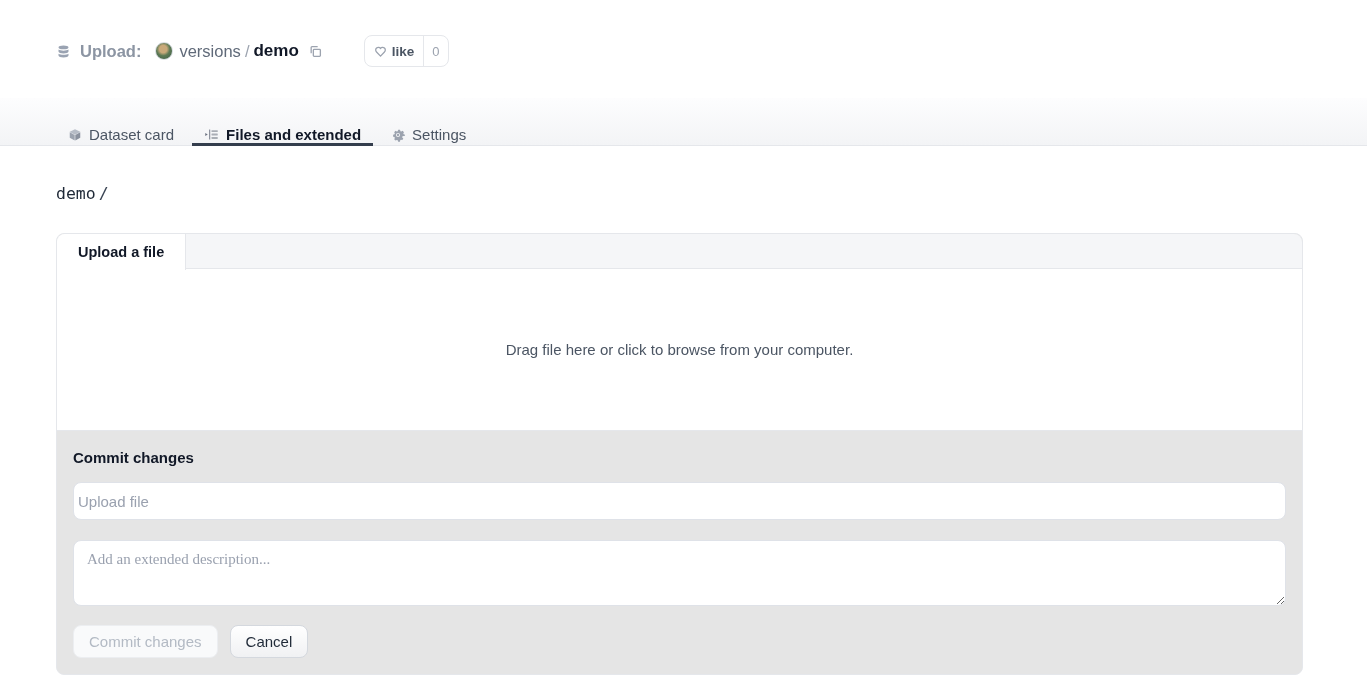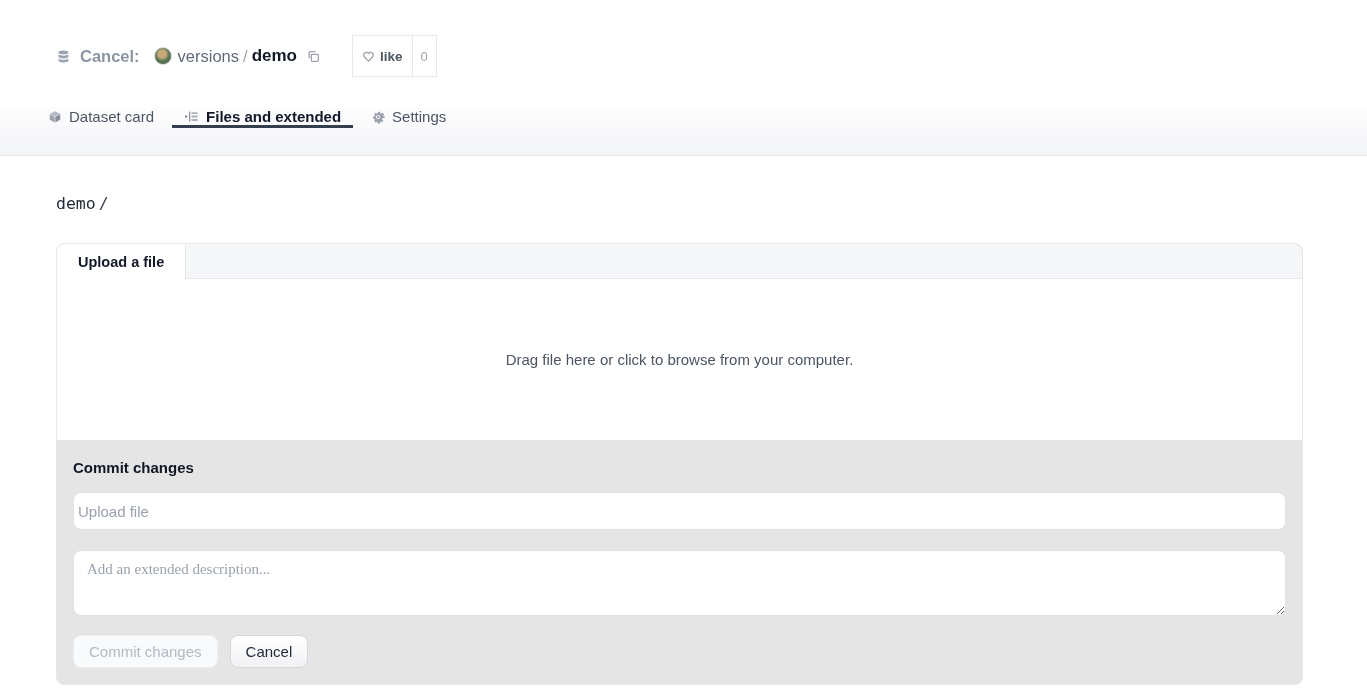--- a/index.html
+++ b/index.html
@@ -21,44 +21,44 @@
   .avatar {
     width: 18px; height: 18px; border-radius: 50%;
     background: radial-gradient(circle at 45% 38%, #c9a97a 0 28%, #5d7a55 50%, #3c5a42 100%);
     border: 1px solid #d9dde3; margin-right: 6px; flex: 0 0 auto;
   }
   .repo-owner { color: #606a79; font-size: 16.5px; text-decoration: none; }
   .repo-sep { color: #9ca3af; font-size: 16.5px; margin: 0 4px; }
   .repo-name { font-weight: 700; color: #111827; font-size: 17px; }
   .copy-btn { background: none; border: none; cursor: pointer; margin-left: 8px; display: inline-flex; color: #9ca3af; padding: 2px; }
   .like-widget {
-    display: inline-flex; align-items: stretch; margin-left: 30px;
-    border: 1px solid #e5e7eb; border-radius: 0; overflow: hidden;
-    height: 42px; background: #ffffff;
+    display: inline-flex; align-items: stretch; margin-left: 40px;
+    border: 1px solid #e5e7eb; border-radius: 8px; overflow: hidden;
+    height: 32px; background: #ffffff;
   }
   .like-btn {
     display: inline-flex; align-items: center; gap: 5px;
     padding: 0 9px; background: none; border: none; cursor: pointer;
     font-family: inherit; font-size: 13.5px; color: #4b5563; font-weight: 600;
   }
   .like-btn .heart { color: #9ca3af; display: inline-flex; }
   .like-count {
     display: inline-flex; align-items: center; padding: 0 8px;
     border-left: 1px solid #e5e7eb; color: #9ca3af; font-size: 13px;
     background: none; border-top: none; border-right: none; border-bottom: none;
     cursor: pointer; font-family: inherit;
   }
 
   
   .tab-band {
     background: linear-gradient(to bottom, #fdfdfe, #f3f4f6);
     border-bottom: 1px solid #e5e7eb;
     height: 48px;
-    display: flex; align-items: flex-start;
-    padding-left: 36px;
+    display: flex; align-items: flex-end;
+    padding-left: 56px;
   }
   .tab-band-inner { display: flex; align-items: stretch; gap: 6px; }
   .nav-tab {
     display: inline-flex; align-items: center; gap: 7px;
     padding: 0 12px; color: #4b5563; cursor: pointer;
     border: none; background: none; font-family: inherit; font-size: 15px;
     border-bottom: 3px solid transparent; margin-bottom: -1px;
   }
   .nav-tab .t-icon { color: #9ca3af; display: inline-flex; }
   .nav-tab.active {
@@ -130,21 +130,21 @@
 </style>
 </head>
 <body>
 
 <div class="page-pad repo-header">
   <span class="repo-type-icon">
     <svg width="15" height="15" viewBox="0 0 24 24" fill="currentColor">
         <path d="M4 5.5C4 3.6 7.6 2.5 12 2.5s8 1.1 8 3 -3.6 3-8 3-8-1.1-8-3zm0 3.4c1.7 1.2 4.8 1.8 8 1.8s6.3-.6 8-1.8v3.1c0 1.9-3.6 3-8 3s-8-1.1-8-3V8.9zm0 6.5c1.7 1.2 4.8 1.8 8 1.8s6.3-.6 8-1.8v3.1c0 1.9-3.6 3-8 3s-8-1.1-8-3v-3.1z"></path>
       </svg>
   </span>
-  <span class="repo-type-label">Cancel:</span>
+  <span class="repo-type-label">Upload:</span>
   <span class="avatar"></span>
   <a class="repo-owner" href="#">versions</a>
   <span class="repo-sep">/</span>
   <a class="repo-name" href="#" style="text-decoration:none">demo</a>
   <button class="copy-btn">
     <svg width="13" height="13" viewBox="0 0 24 24" fill="none" stroke="currentColor" stroke-width="2.4">
         <rect x="8" y="8" width="13" height="13" rx="1.5"></rect>
         <path d="M4 15V4.5A1.5 1.5 0 0 1 5.5 3H16"></path>
       </svg>
   </button>

